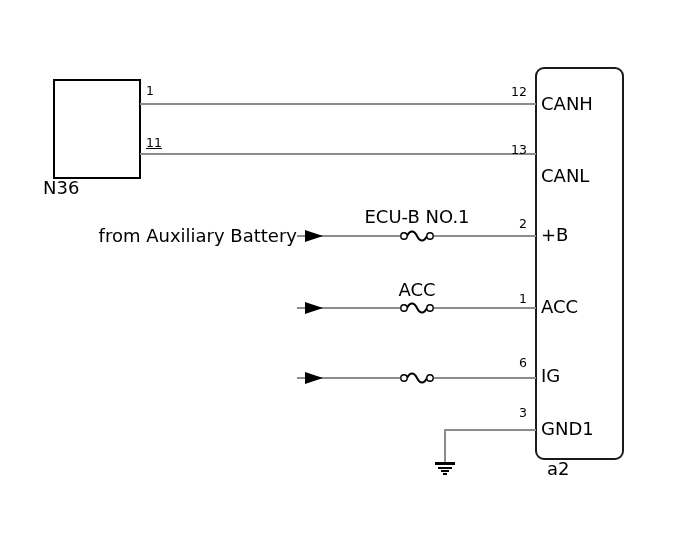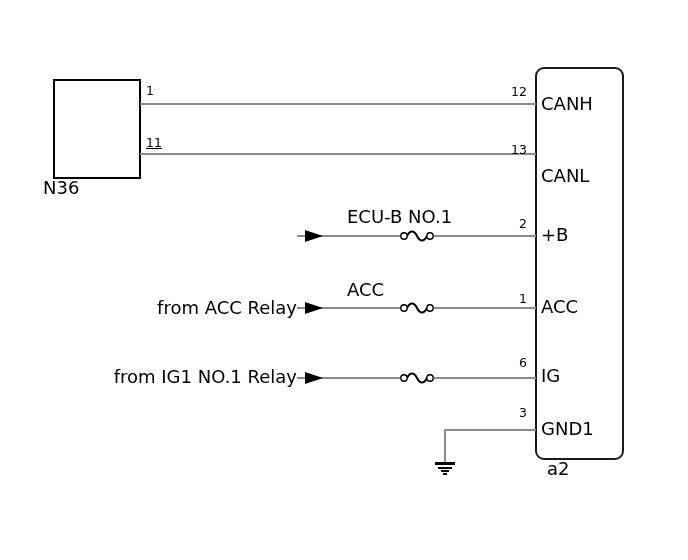--- a/index.html
+++ b/index.html
@@ -24,21 +24,21 @@
     color: #000000;
   }
   .pin-num {
     position: absolute;
     font-size: 12.5px;
     line-height: 13px;
     white-space: nowrap;
     color: #000000;
   }
   .right-align { text-align: right; }
-  .center-align { }
+  .center-align { text-align: center; }
   .wire {
     position: absolute;
     height: 2px;
     background: #8c8c8c;
   }
   .wire-v {
     position: absolute;
     width: 2px;
     background: #8c8c8c;
   }
@@ -87,46 +87,45 @@
   <div class="lbl" style="left:547px; top:462px;">a2</div>
 
   <div class="wire" style="left:140px; top:103px; width:396px;"></div>
   <div class="pin-num right-align" style="left:495px; top:85px; width:32px;">12</div>
   <div class="lbl" style="left:541px; top:97px;">CANH</div>
 
   <div class="wire" style="left:140px; top:153px; width:396px;"></div>
   <div class="pin-num right-align" style="left:495px; top:143px; width:32px;">13</div>
   <div class="lbl" style="left:541px; top:141px;margin-top:28px;">CANL</div>
 
+  <div class="lbl right-align" style="left:97px; top:229px; width:200px;">from Auxiliary Battery</div>
   <div class="wire" style="left:297px; top:235px; width:239px;"></div>
   <div class="flow-arrow" style="left:305px; top:230px;"></div>
   <div class="lbl center-align" style="left:347px; top:210px; width:140px;">ECU-B NO.1</div>
   <svg class="fuse" style="left:397px; top:228px;" viewBox="0 0 40 16">
     <rect x="3" y="0" width="34" height="16" fill="#ffffff"></rect>
     <path d="M10 8 C13 2, 17 2, 20 8 S 27 14, 30 8" fill="none" stroke="#000000" stroke-width="2"></path>
     <circle cx="7" cy="8" r="3.2" fill="#ffffff" stroke="#000000" stroke-width="1.4"></circle>
     <circle cx="33" cy="8" r="3.2" fill="#ffffff" stroke="#000000" stroke-width="1.4"></circle>
   </svg>
   <div class="pin-num right-align" style="left:495px; top:217px; width:32px;">2</div>
   <div class="lbl" style="left:541px; top:228px;">+B</div>
 
-  <div class="lbl right-align" style="left:97px; top:301px; width:200px;">from ACC Relay</div>
   <div class="wire" style="left:297px; top:307px; width:239px;"></div>
   <div class="flow-arrow" style="left:305px; top:302px;"></div>
   <div class="lbl center-align" style="left:347px; top:283px; width:140px;">ACC</div>
   <svg class="fuse" style="left:397px; top:300px;" viewBox="0 0 40 16">
     <rect x="3" y="0" width="34" height="16" fill="#ffffff"></rect>
     <path d="M10 8 C13 2, 17 2, 20 8 S 27 14, 30 8" fill="none" stroke="#000000" stroke-width="2"></path>
     <circle cx="7" cy="8" r="3.2" fill="#ffffff" stroke="#000000" stroke-width="1.4"></circle>
     <circle cx="33" cy="8" r="3.2" fill="#ffffff" stroke="#000000" stroke-width="1.4"></circle>
   </svg>
   <div class="pin-num right-align" style="left:495px; top:292px; width:32px;">1</div>
   <div class="lbl" style="left:541px; top:300px;">ACC</div>
 
-  <div class="lbl right-align" style="left:97px; top:370px; width:200px;">from IG1 NO.1 Relay</div>
   <div class="wire" style="left:297px; top:377px; width:239px;"></div>
   <div class="flow-arrow" style="left:305px; top:372px;"></div>
   <svg class="fuse" style="left:397px; top:370px;" viewBox="0 0 40 16">
     <rect x="3" y="0" width="34" height="16" fill="#ffffff"></rect>
     <path d="M10 8 C13 2, 17 2, 20 8 S 27 14, 30 8" fill="none" stroke="#000000" stroke-width="2"></path>
     <circle cx="7" cy="8" r="3.2" fill="#ffffff" stroke="#000000" stroke-width="1.4"></circle>
     <circle cx="33" cy="8" r="3.2" fill="#ffffff" stroke="#000000" stroke-width="1.4"></circle>
   </svg>
   <div class="pin-num right-align" style="left:495px; top:356px; width:32px;">6</div>
   <div class="lbl" style="left:541px; top:369px;text-align:center;">IG</div>

